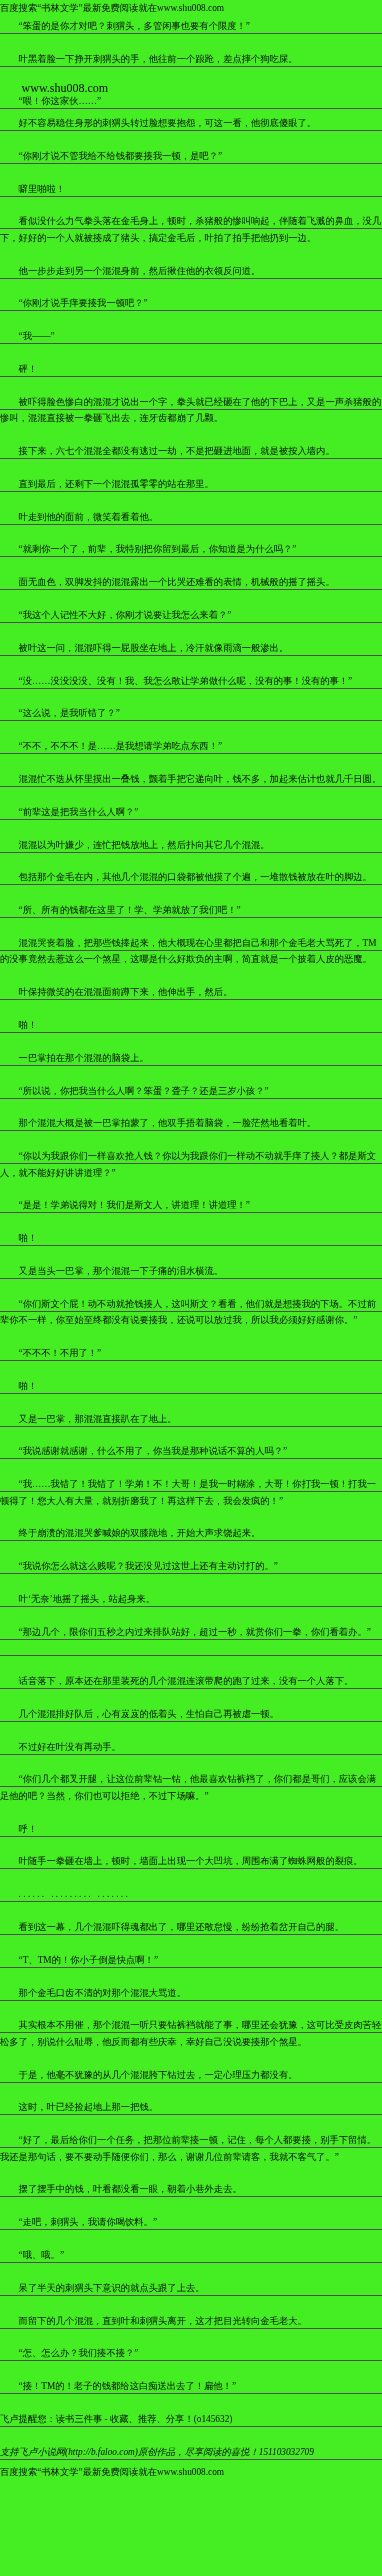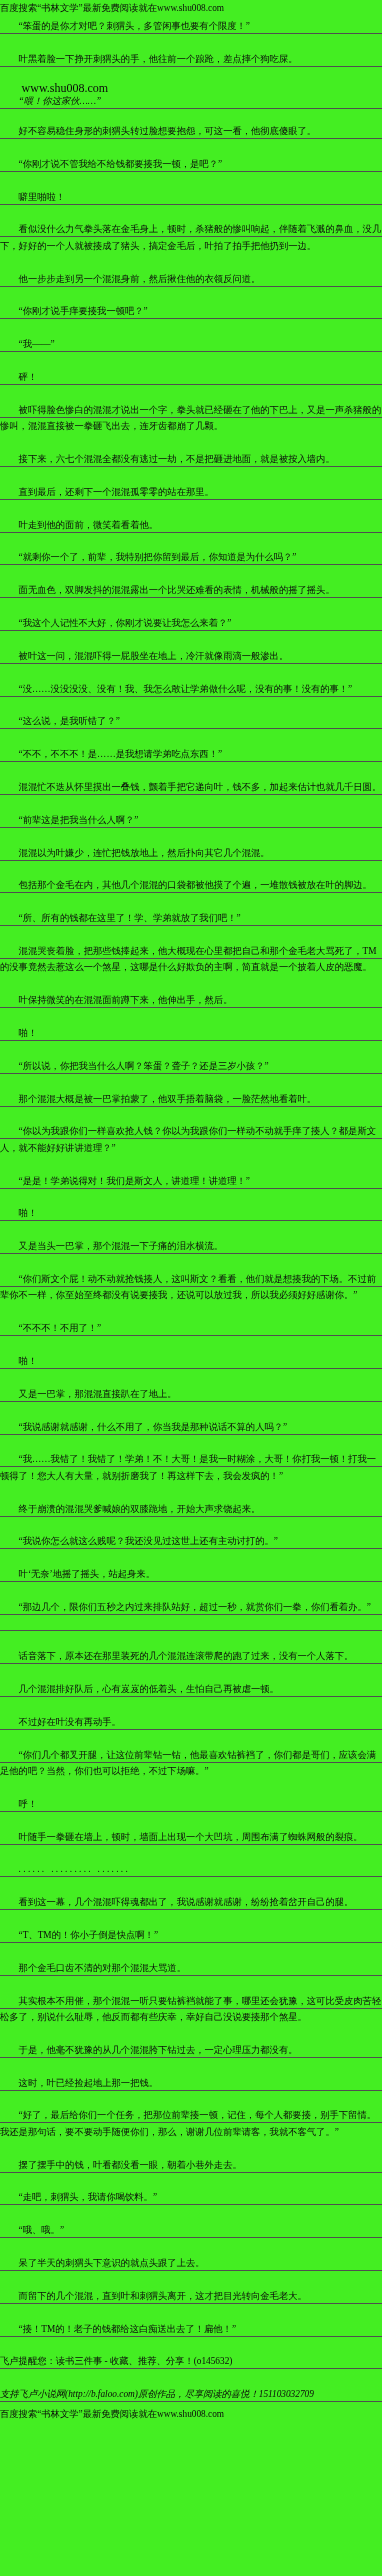--- a/index.html
+++ b/index.html
@@ -28,21 +28,21 @@
       transparent 0px, transparent 15.3px,
       var(--rule) 15.3px, var(--rule) 16px,
       transparent 16px, transparent 16.4px);
   }
   p.header{
     background:none;text-indent:0;line-height:14px;margin:1.1px 0 3.3px;font-size:9.3px;
   }
   p.small{
     background:none;font-size:12px;line-height:8.7px;margin:0;text-indent:1.8em;
   }
-  p.tight{margin-bottom:14px;font-style:italic;}
+  p.tight{margin-bottom:6px;}
   p.para_m0{margin-bottom:0;}
   p.blank{margin-bottom:16.4px;}
   p.footer{text-indent:0;}
   p.footer2{text-indent:0;margin-bottom:4.4px;font-style:italic;}
   p.footerplain{
     background:none;text-indent:0;line-height:14px;margin:0;padding-bottom:2.2px;font-size:9.3px;
   }
 </style>
 </head>
 <body>
@@ -74,20 +74,21 @@
       <p class="para">“这么说，是我听错了？”</p>
       <p class="para">“不不，不不不！是……是我想请学弟吃点东西！”</p>
       <p class="para">混混忙不迭从怀里摸出一叠钱，颤着手把它递向叶，钱不多，加起来估计也就几千日圆。</p>
       <p class="para">“前辈这是把我当什么人啊？”</p>
       <p class="para">混混以为叶嫌少，连忙把钱放地上，然后扑向其它几个混混。</p>
       <p class="para">包括那个金毛在内，其他几个混混的口袋都被他摸了个遍，一堆散钱被放在叶的脚边。</p>
       <p class="para">“所、所有的钱都在这里了！学、学弟就放了我们吧！”</p>
       <p class="para">混混哭丧着脸，把那些钱捧起来，他大概现在心里都把自己和那个金毛老大骂死了，TM的没事竟然去惹这么一个煞星，这哪是什么好欺负的主啊，简直就是一个披着人皮的恶魔。</p>
       <p class="para">叶保持微笑的在混混面前蹲下来，他伸出手，然后。</p>
       <p class="para">啪！</p>
+      <p class="para">一巴掌拍在那个混混的脑袋上。</p>
       <p class="para">“所以说，你把我当什么人啊？笨蛋？聋子？还是三岁小孩？”</p>
       <p class="para">那个混混大概是被一巴掌拍蒙了，他双手捂着脑袋，一脸茫然地看着叶。</p>
       <p class="para">“你以为我跟你们一样喜欢抢人钱？你以为我跟你们一样动不动就手痒了揍人？都是斯文人，就不能好好讲讲道理？”</p>
       <p class="para">“是是！学弟说得对！我们是斯文人，讲道理！讲道理！”</p>
       <p class="para">啪！</p>
       <p class="para">又是当头一巴掌，那个混混一下子痛的泪水横流。</p>
       <p class="para">“你们斯文个屁！动不动就抢钱揍人，这叫斯文？看看，他们就是想揍我的下场。不过前辈你不一样，你至始至终都没有说要揍我，还说可以放过我，所以我必须好好感谢你。”</p>
       <p class="para">“不不不！不用了！”</p>
       <p class="para">啪！</p>
       <p class="para">又是一巴掌，那混混直接趴在了地上。</p>
@@ -98,31 +99,32 @@
       <p class="para">叶‘无奈’地摇了摇头，站起身来。</p>
       <p class="para_m0">“那边几个，限你们五秒之内过来排队站好，超过一秒，就赏你们一拳，你们看着办。”</p>
       <p class="blank">&nbsp;</p>
       <p class="para">话音落下，原本还在那里装死的几个混混连滚带爬的跑了过来，没有一个人落下。</p>
       <p class="para">几个混混排好队后，心有岌岌的低着头，生怕自己再被虐一顿。</p>
       <p class="para">不过好在叶没有再动手。</p>
       <p class="para">“你们几个都叉开腿，让这位前辈钻一钻，他最喜欢钻裤裆了，你们都是哥们，应该会满足他的吧？当然，你们也可以拒绝，不过下场嘛。”</p>
       <p class="para">呼！</p>
       <p class="para">叶随手一拳砸在墙上，顿时，墙面上出现一个大凹坑，周围布满了蜘蛛网般的裂痕。</p>
       <p class="para">. . . . . .&nbsp;&nbsp;&nbsp;. . . . . . . . .&nbsp;&nbsp;&nbsp;. . . . . . .</p>
-      <p class="para">看到这一幕，几个混混吓得魂都出了，我说感谢就感谢，纷纷抢着岔开自己的腿。</p>
+      <p class="para">看到这一幕，几个混混吓得魂都出了，哪里还敢怠慢，纷纷抢着岔开自己的腿。</p>
       <p class="para">“T、TM的！你小子倒是快点啊！”</p>
       <p class="para">那个金毛口齿不清的对那个混混大骂道。</p>
       <p class="para">其实根本不用催，那个混混一听只要钻裤裆就能了事，哪里还会犹豫，这可比受皮肉苦轻松多了，别说什么耻辱，他反而都有些庆幸，幸好自己没说要揍那个煞星。</p>
       <p class="para">于是，他毫不犹豫的从几个混混胯下钻过去，一定心理压力都没有。</p>
       <p class="para">这时，叶已经捡起地上那一把钱。</p>
       <p class="para">“好了，最后给你们一个任务，把那位前辈揍一顿，记住，每个人都要揍，别手下留情。我还是那句话，要不要动手随便你们，那么，谢谢几位前辈请客，我就不客气了。”</p>
       <p class="para">摆了摆手中的钱，叶看都没看一眼，朝着小巷外走去。</p>
       <p class="para">“走吧，刺猬头，我请你喝饮料。”</p>
       <p class="para">“哦、哦。”</p>
       <p class="para">呆了半天的刺猬头下意识的就点头跟了上去。</p>
       <p class="para">而留下的几个混混，直到叶和刺猬头离开，这才把目光转向金毛老大。</p>
+      <p class="para">“怎、怎么办？我们揍不揍？”</p>
       <p class="para">“揍！TM的！老子的钱都给这白痴送出去了！扁他！”</p>
       <p class="footer">飞卢提醒您：读书三件事 - 收藏、推荐、分享！(o145632)</p>
       <p class="footer2">支持飞卢小说网(http://b.faloo.com)原创作品，尽享阅读的喜悦！151103032709</p>
       <p class="footerplain">百度搜索“书林文学”最新免费阅读就在www.shu008.com</p>
     </div>
 </div>
 
 
 </body></html>

